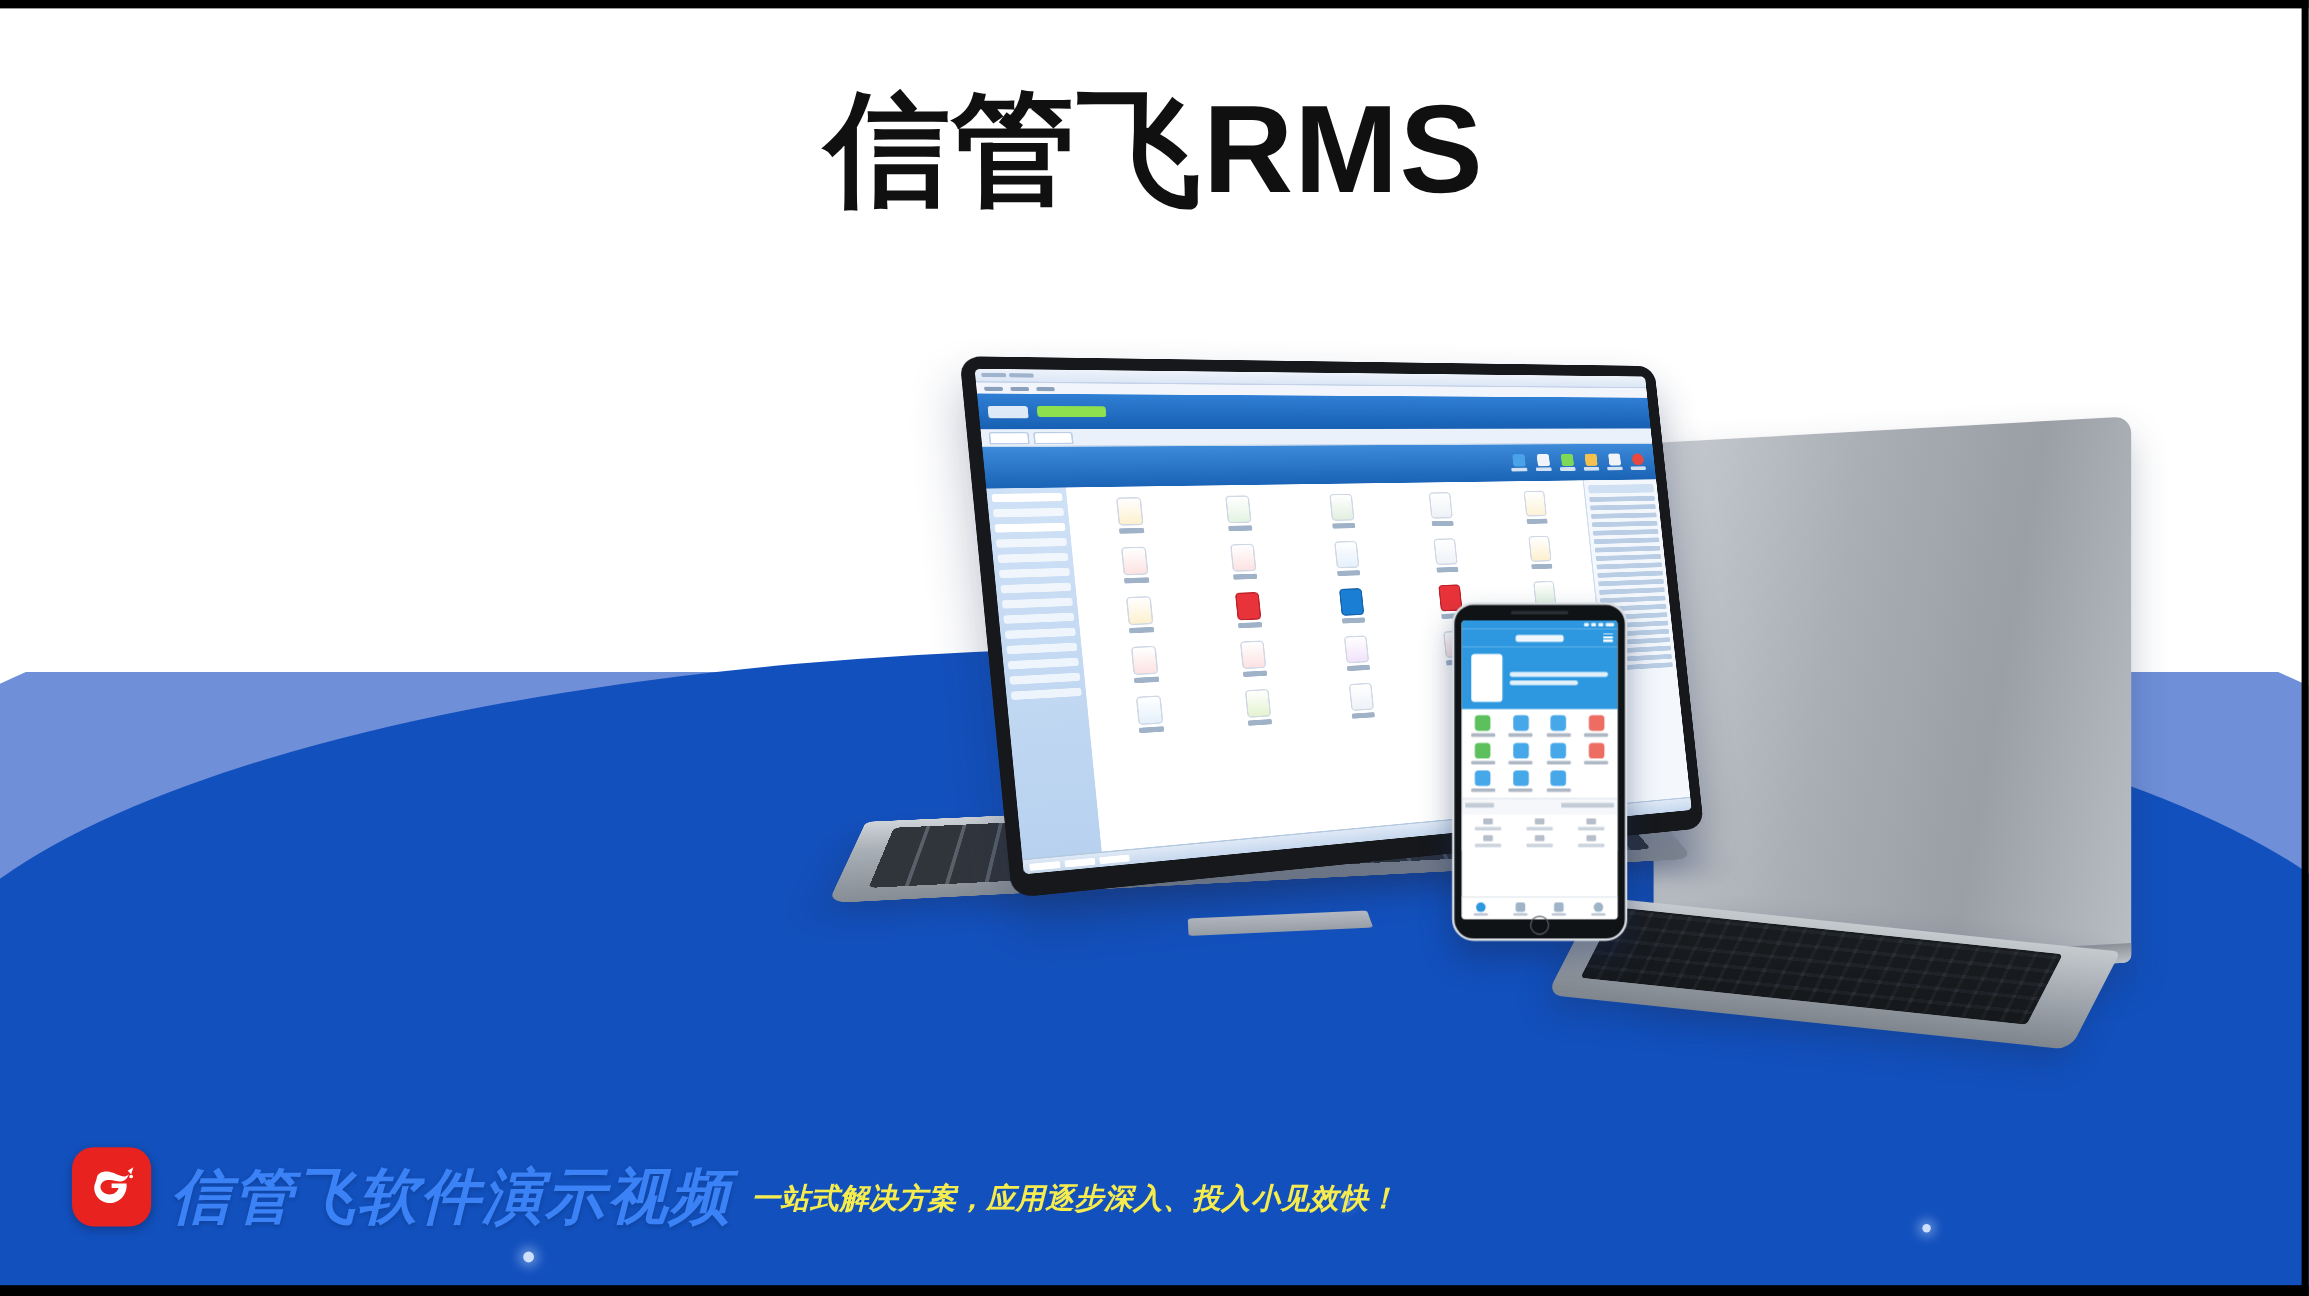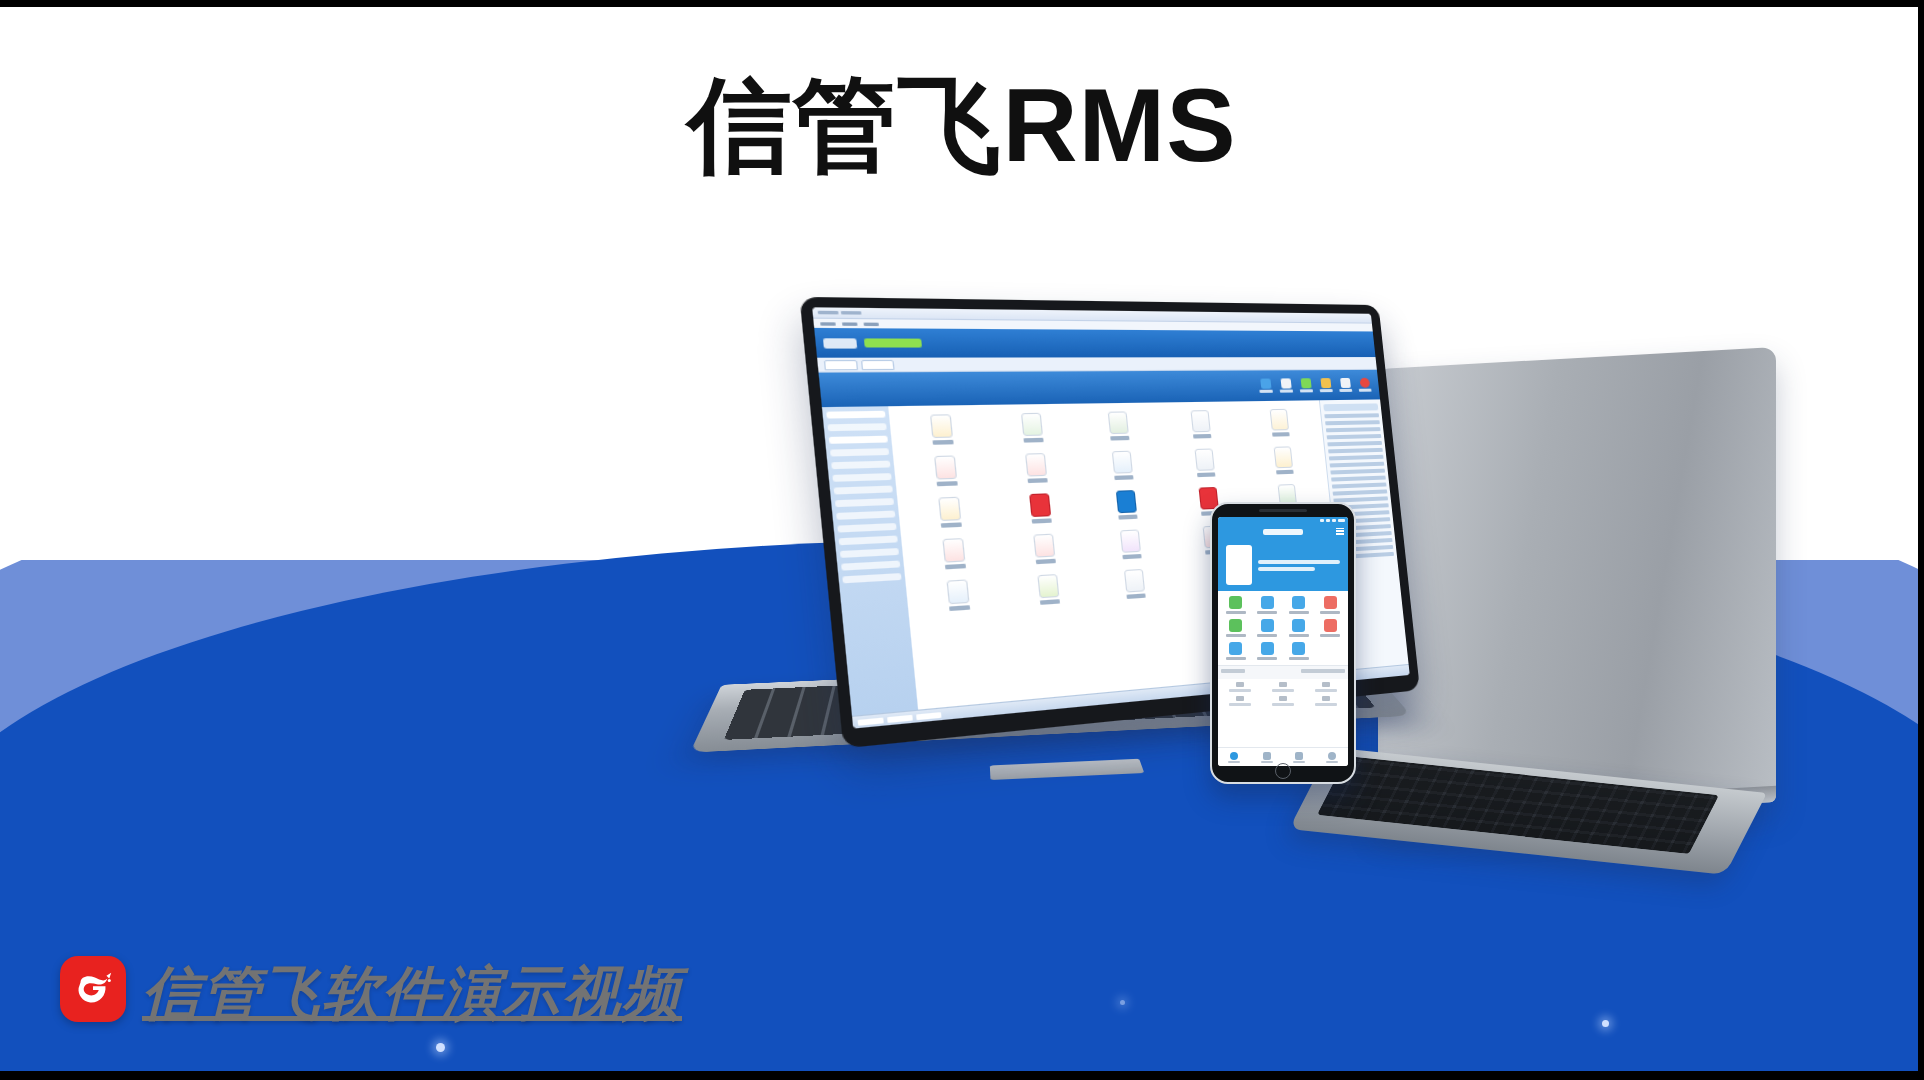--- a/index.html
+++ b/index.html
@@ -160,22 +160,22 @@
   .pnav .nv{display:flex;flex-direction:column;align-items:center;gap:1px;}
   .pnav .nv b{display:block;width:8px;height:8px;border-radius:2px;background:#9fb4c8;}
   .pnav .nv.on b{background:#2d98e0;}
   .pnav .nv s{display:block;width:12px;height:2px;background:#bcc6d2;border-radius:1px;text-decoration:none;}
 
   
   #brandbar{position:absolute;left:60px;bottom:58px;display:flex;align-items:flex-end;gap:16px;z-index:20;}
   #logo{width:66px;height:66px;border-radius:18px;background:#e8221f;position:relative;flex:none;
      box-shadow:0 3px 8px rgba(0,0,0,.25);}
   #logo .mark{position:absolute;left:50%;top:52%;transform:translate(-50%,-50%);}
-  #brandtext{font-size:58px;font-weight:bold;font-style:italic;color:#737373;letter-spacing:2px;
-     line-height:1;text-shadow:0 2px 4px rgba(0,0,0,.18);text-decoration:underline;}
+  #brandtext{font-size:50px;font-weight:bold;font-style:italic;color:#3b82f6;letter-spacing:2px;
+     line-height:1;text-shadow:0 2px 4px rgba(0,0,0,.18);}
   #tagline{font-size:24px;font-weight:bold;font-style:italic;color:#f6ec4e;letter-spacing:.5px;
      padding-bottom:7px;white-space:nowrap;}
 </style>
 </head>
 <body>
 
 <div id="slide">
 
   <div class="wave" id="wave-light">
     <div class="arc"></div>
@@ -533,18 +533,19 @@
     <div id="logo">
       <svg class="mark" width="46" height="46" viewBox="0 0 48 48" aria-hidden="true">
         <path d="M11 16 C11 10 19 8 26 11 C31 13 35 16 39 12 C37 18 32 19 28 18
                  C24 17 19 16 16 19 C13 22 14 27 19 29 C24 31 29 28 30 24 L24 24
                  L24 20 L37 20 C38 30 30 38 21 37 C13 36 8 29 9 22 Z" fill="#ffffff"></path>
         <path d="M38 9 L43 6 L41 12 Z" fill="#ffffff"></path>
         <circle cx="41" cy="14" r="1.6" fill="#ffffff"></circle>
       </svg>
     </div>
     <div id="brandtext">信管飞软件演示视频</div>
+    <div id="tagline">一站式解决方案，应用逐步深入、投入小见效快！</div>
   </div>
 
   <div class="letterbox" id="lb-top"></div>
   <div class="letterbox" id="lb-bottom"></div>
   <div class="letterbox" id="lb-right"></div>
 </div>
 
 </body></html>

